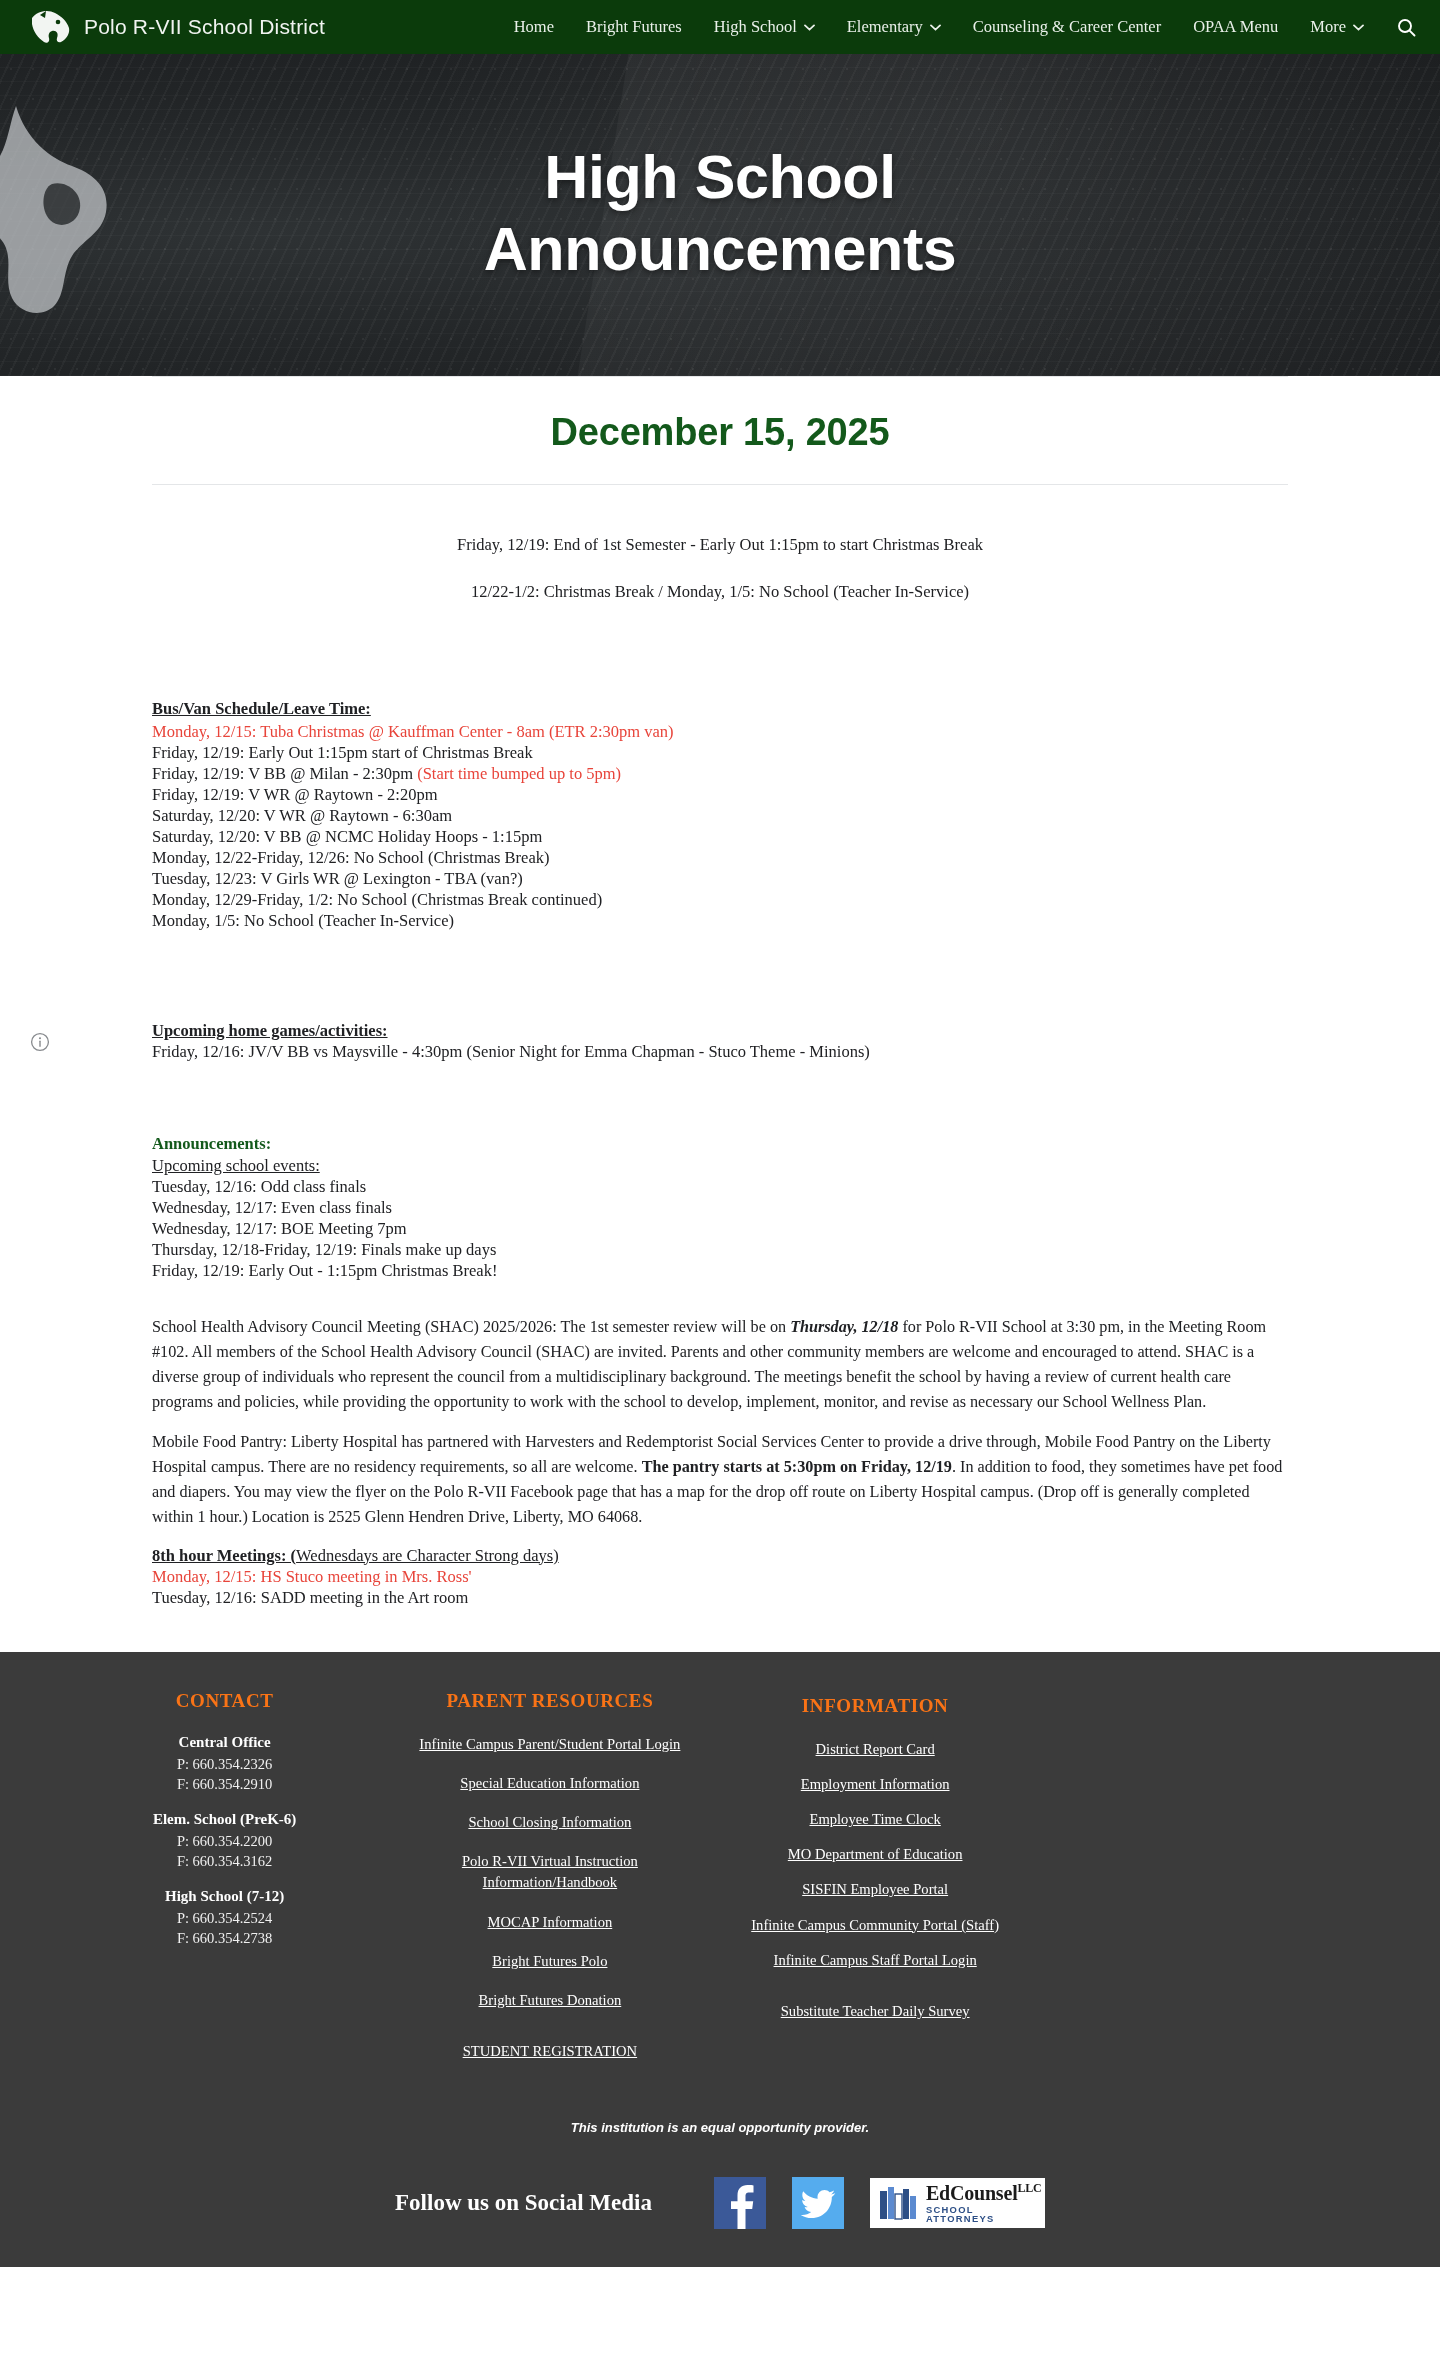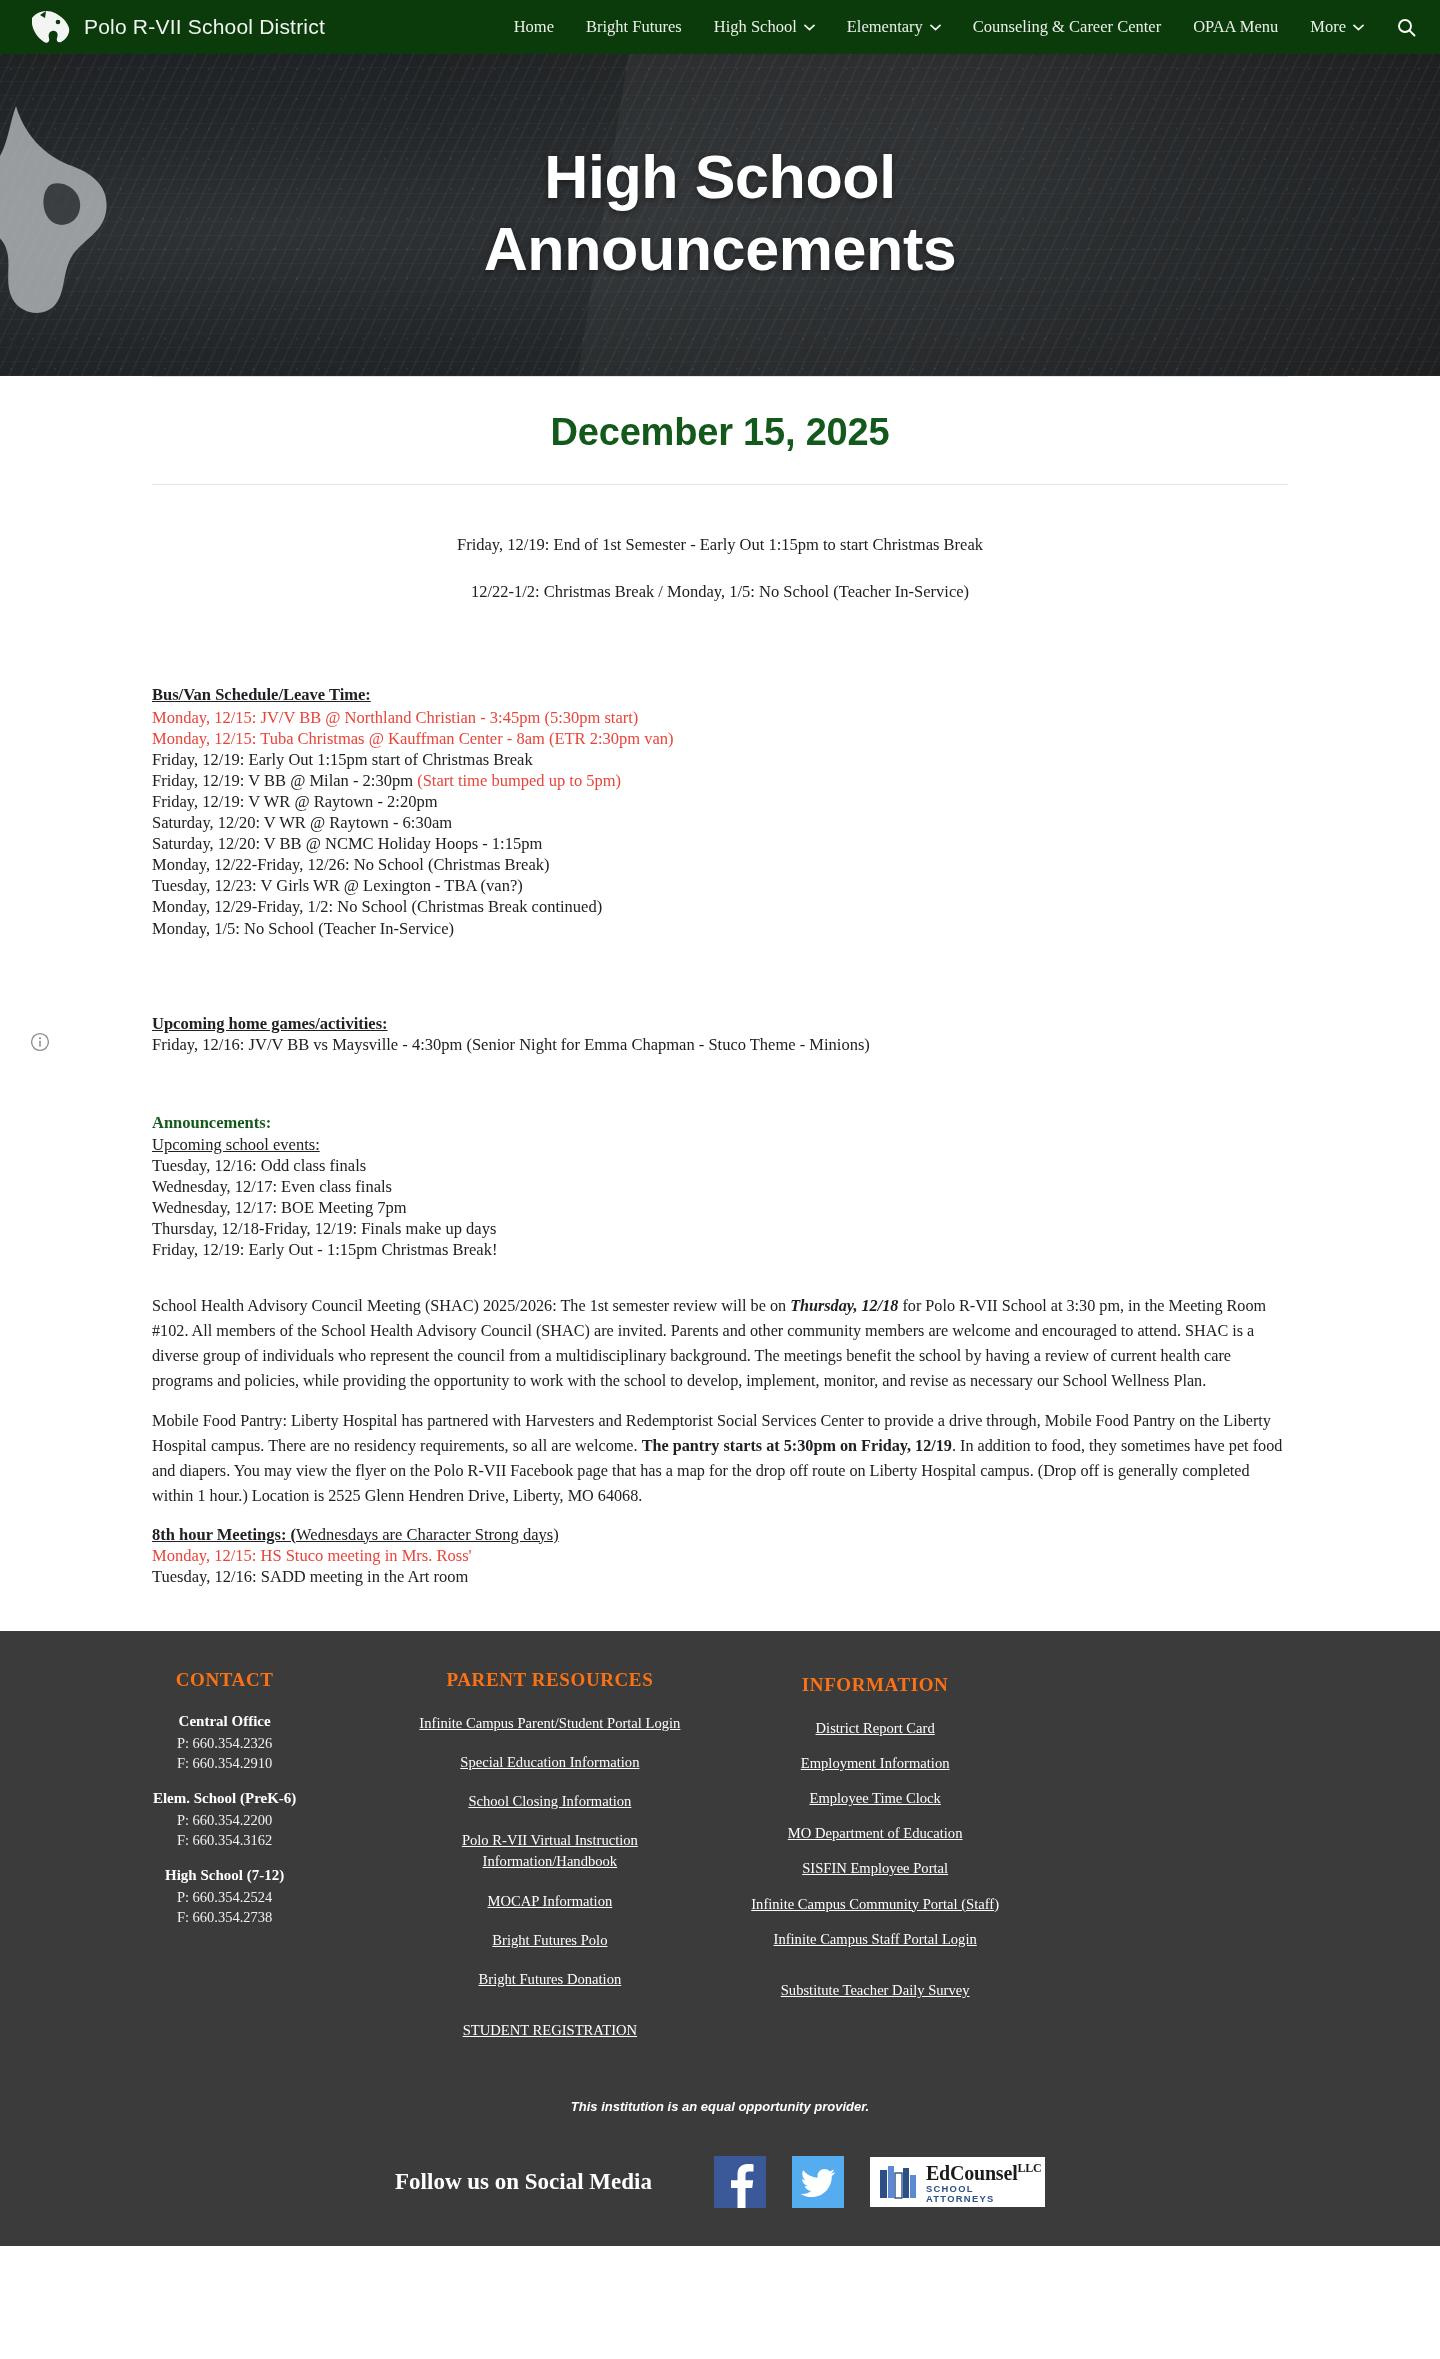--- a/index.html
+++ b/index.html
@@ -134,21 +134,21 @@
   .block { padding-top:48px; }
   .centered { text-align:center; }
   .upcoming-head {
     font-size:23px;
     font-weight:700;
     margin:0 0 18px 0;
     color:#202124;
   }
   .upcoming-line { font-size:16.5px; margin:0 0 22px 0; line-height:1.5; }
 
-  .section { margin-top:0; }
+  .section { margin-top:14px; }
   .sec-title {
     font-size:16.5px;
     font-weight:700;
     text-decoration:underline;
     margin:0 0 2px 0;
   }
   .sec-title.green { color:#13591b; text-decoration:none; }
   .sub-title {
     font-size:16.5px;
     font-weight:700;
@@ -342,21 +342,20 @@
 
     <div class="block centered">
       <p class="upcoming-line">Friday, 12/19: End of 1st Semester - Early Out 1:15pm to start Christmas Break</p>
       <p class="upcoming-line">12/22-1/2: Christmas Break / Monday, 1/5: No School (Teacher In-Service)</p>
     </div>
 
     <div class="spacer-lg"></div>
 
     <div class="section">
       <p class="sec-title">Bus/Van Schedule/Leave Time:</p>
-      <p class="line red">Monday, 12/15: JV/V BB @ Northland Christian - 3:45pm (5:30pm start)</p>
       <p class="line red">Monday, 12/15: Tuba Christmas @ Kauffman Center - 8am (ETR 2:30pm van)</p>
       <p class="line">Friday, 12/19: Early Out 1:15pm start of Christmas Break</p>
       <p class="line"><span>Friday, 12/19: V BB @ Milan - 2:30pm </span><span class="red">(Start time bumped up to 5pm)</span></p>
       <p class="line">Friday, 12/19: V WR @ Raytown - 2:20pm</p>
       <p class="line">Saturday, 12/20: V WR @ Raytown - 6:30am</p>
       <p class="line">Saturday, 12/20: V BB @ NCMC Holiday Hoops - 1:15pm</p>
       <p class="line">Monday, 12/22-Friday, 12/26: No School (Christmas Break)</p>
       <p class="line">Tuesday, 12/23: V Girls WR @ Lexington - TBA (van?)</p>
       <p class="line">Monday, 12/29-Friday, 1/2: No School (Christmas Break continued)</p>
       <p class="line">Monday, 1/5: No School (Teacher In-Service)</p>

